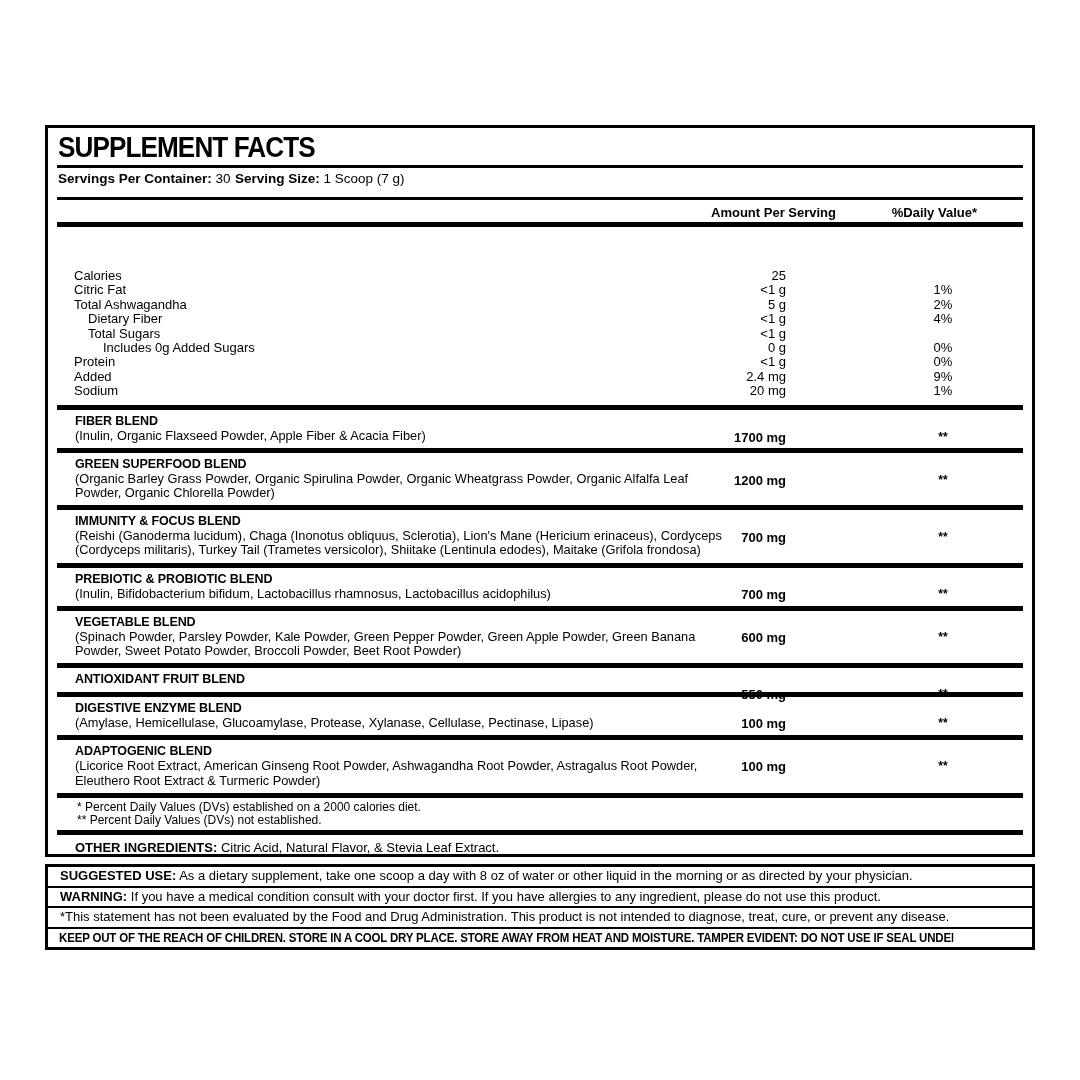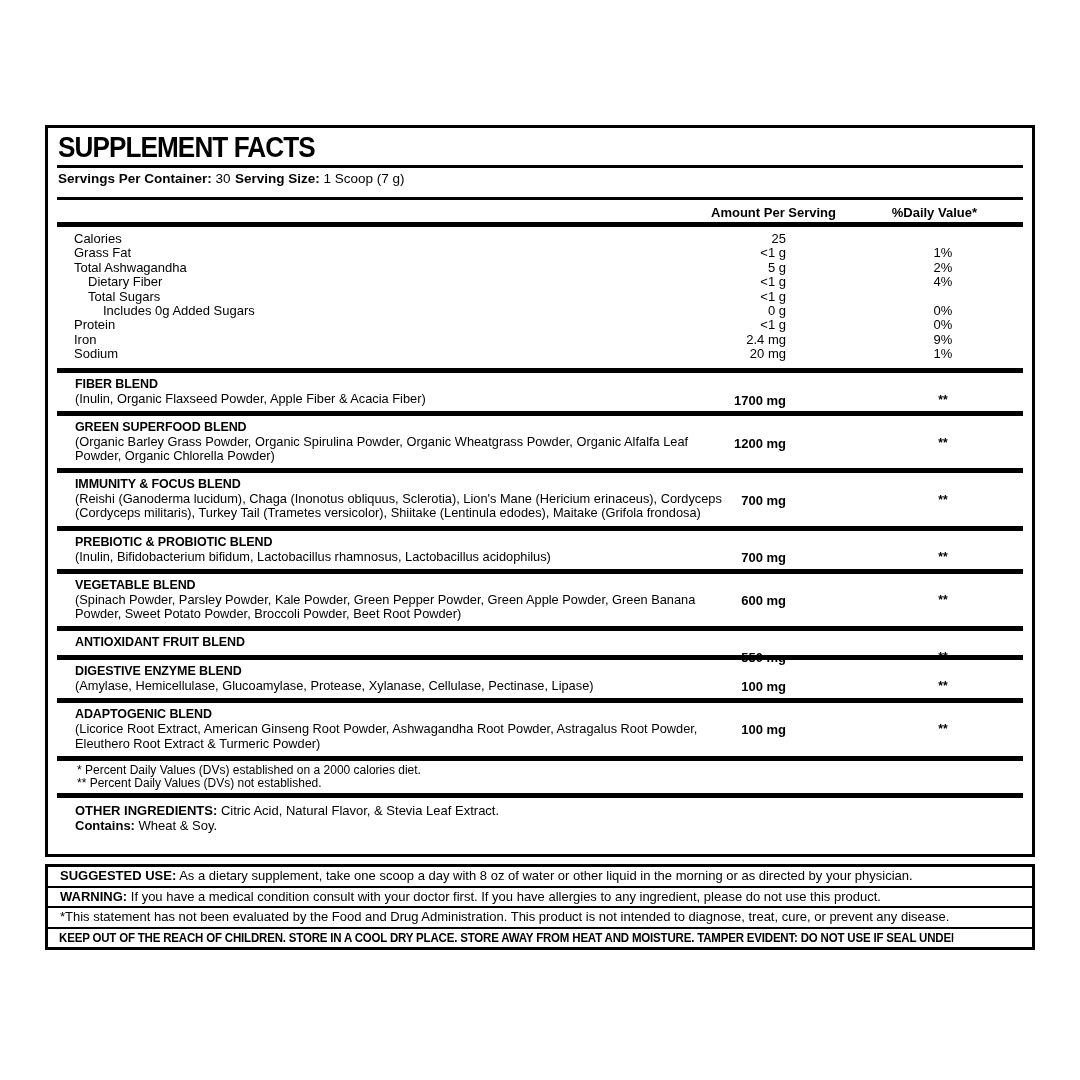--- a/index.html
+++ b/index.html
@@ -20,21 +20,21 @@
   }
   .rule{height:3px;background:#000;}
   .rule.thick{height:5px;}
   .bar{height:5px;background:#000;}
   .servings{position:relative;height:29px;line-height:22px;font-size:13.5px;padding-left:1px;}
   .servings .pair2{position:absolute;left:178px;top:0;}
   .b{font-weight:bold;}
   .hdr-row{position:relative;height:22px;line-height:25px;font-size:13px;font-weight:bold;}
   .hdr-amt{position:absolute;right:187px;top:0;white-space:nowrap;}
   .hdr-dv{position:absolute;right:46px;top:0;white-space:nowrap;}
-  .nutrients{padding:5px 0 6px;}
+  .nutrients{padding:5px 0 6px;margin-top:37px;}
   .nrow{position:relative;line-height:14.4px;font-size:13px;}
   .ind0{padding-left:17px;}
   .ind1{padding-left:31px;}
   .ind2{padding-left:46px;}
   .amt{position:absolute;right:237px;top:0;white-space:nowrap;font-size:13px;text-align:center;}
   .dv{position:absolute;left:816px;width:140px;text-align:center;top:0;font-size:13px;}
   .blend{position:relative;padding:4px 0 5px;}
   .blend .bname{font-size:12.5px;font-weight:bold;line-height:15px;padding-left:18px;letter-spacing:-0.1px;}
   .blend .bing{font-size:12.8px;line-height:14.2px;padding-left:18px;max-width:660px;}
   .blend .amt{font-weight:bold;}
@@ -75,21 +75,21 @@
   </div>
   <div class="rule thick"></div>
 
   <div class="nutrients">
     <div class="nrow">
       <span class="ind0">Calories</span>
       <span class="amt">25</span>
       <span class="dv"></span>
     </div>
     <div class="nrow">
-      <span class="ind0">Grass Fat</span>
+      <span class="ind0">Citric Fat</span>
       <span class="amt">&lt;1 g</span>
       <span class="dv">1%</span>
     </div>
     <div class="nrow">
       <span class="ind0">Total Ashwagandha</span>
       <span class="amt">5 g</span>
       <span class="dv">2%</span>
     </div>
     <div class="nrow">
       <span class="ind1">Dietary Fiber</span>
@@ -105,21 +105,21 @@
       <span class="ind2">Includes 0g Added Sugars</span>
       <span class="amt">0 g</span>
       <span class="dv">0%</span>
     </div>
     <div class="nrow">
       <span class="ind0">Protein</span>
       <span class="amt">&lt;1 g</span>
       <span class="dv">0%</span>
     </div>
     <div class="nrow">
-      <span class="ind0">Iron</span>
+      <span class="ind0">Added</span>
       <span class="amt">2.4 mg</span>
       <span class="dv">9%</span>
     </div>
     <div class="nrow">
       <span class="ind0">Sodium</span>
       <span class="amt">20 mg</span>
       <span class="dv">1%</span>
     </div>
   </div>
 

